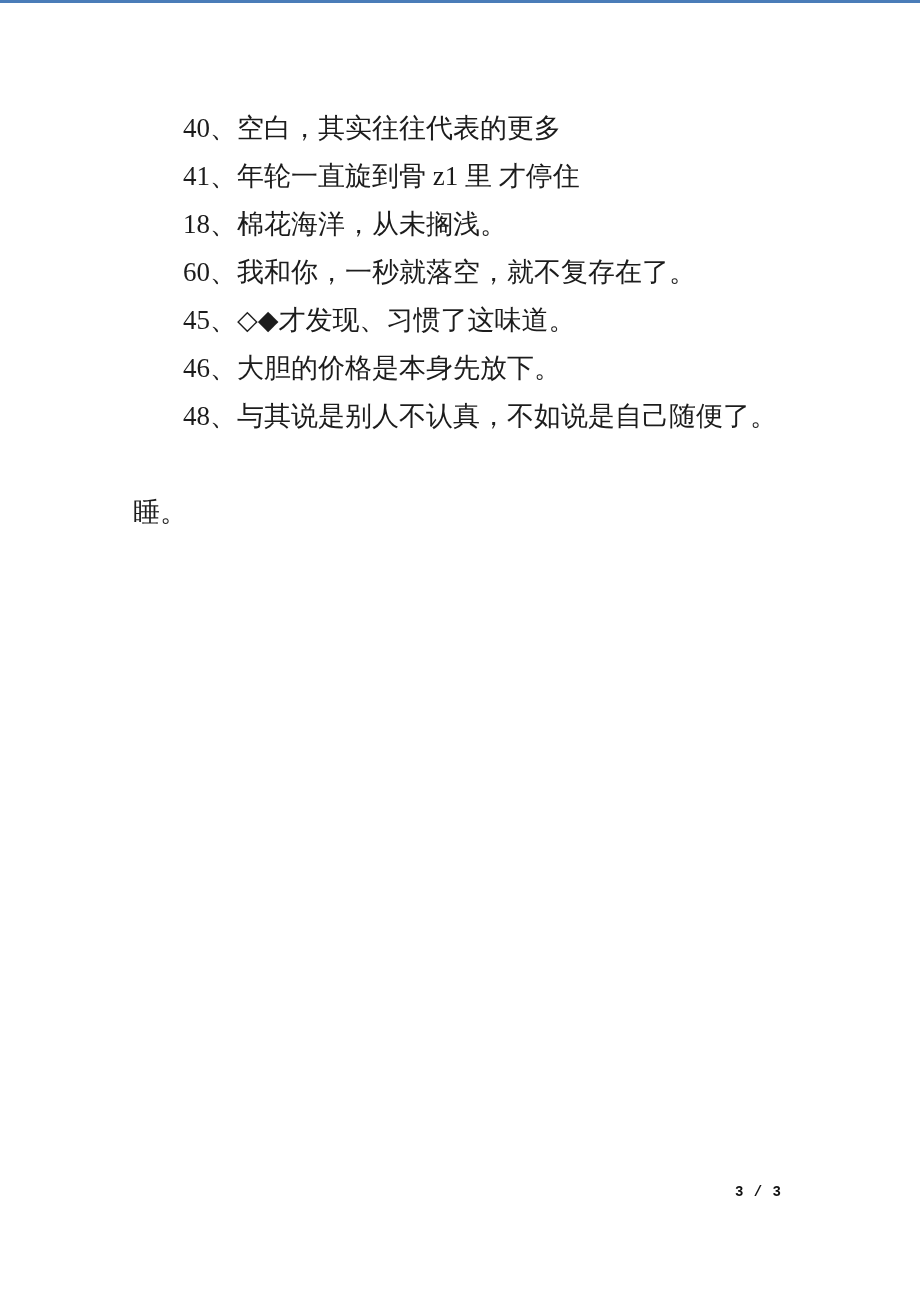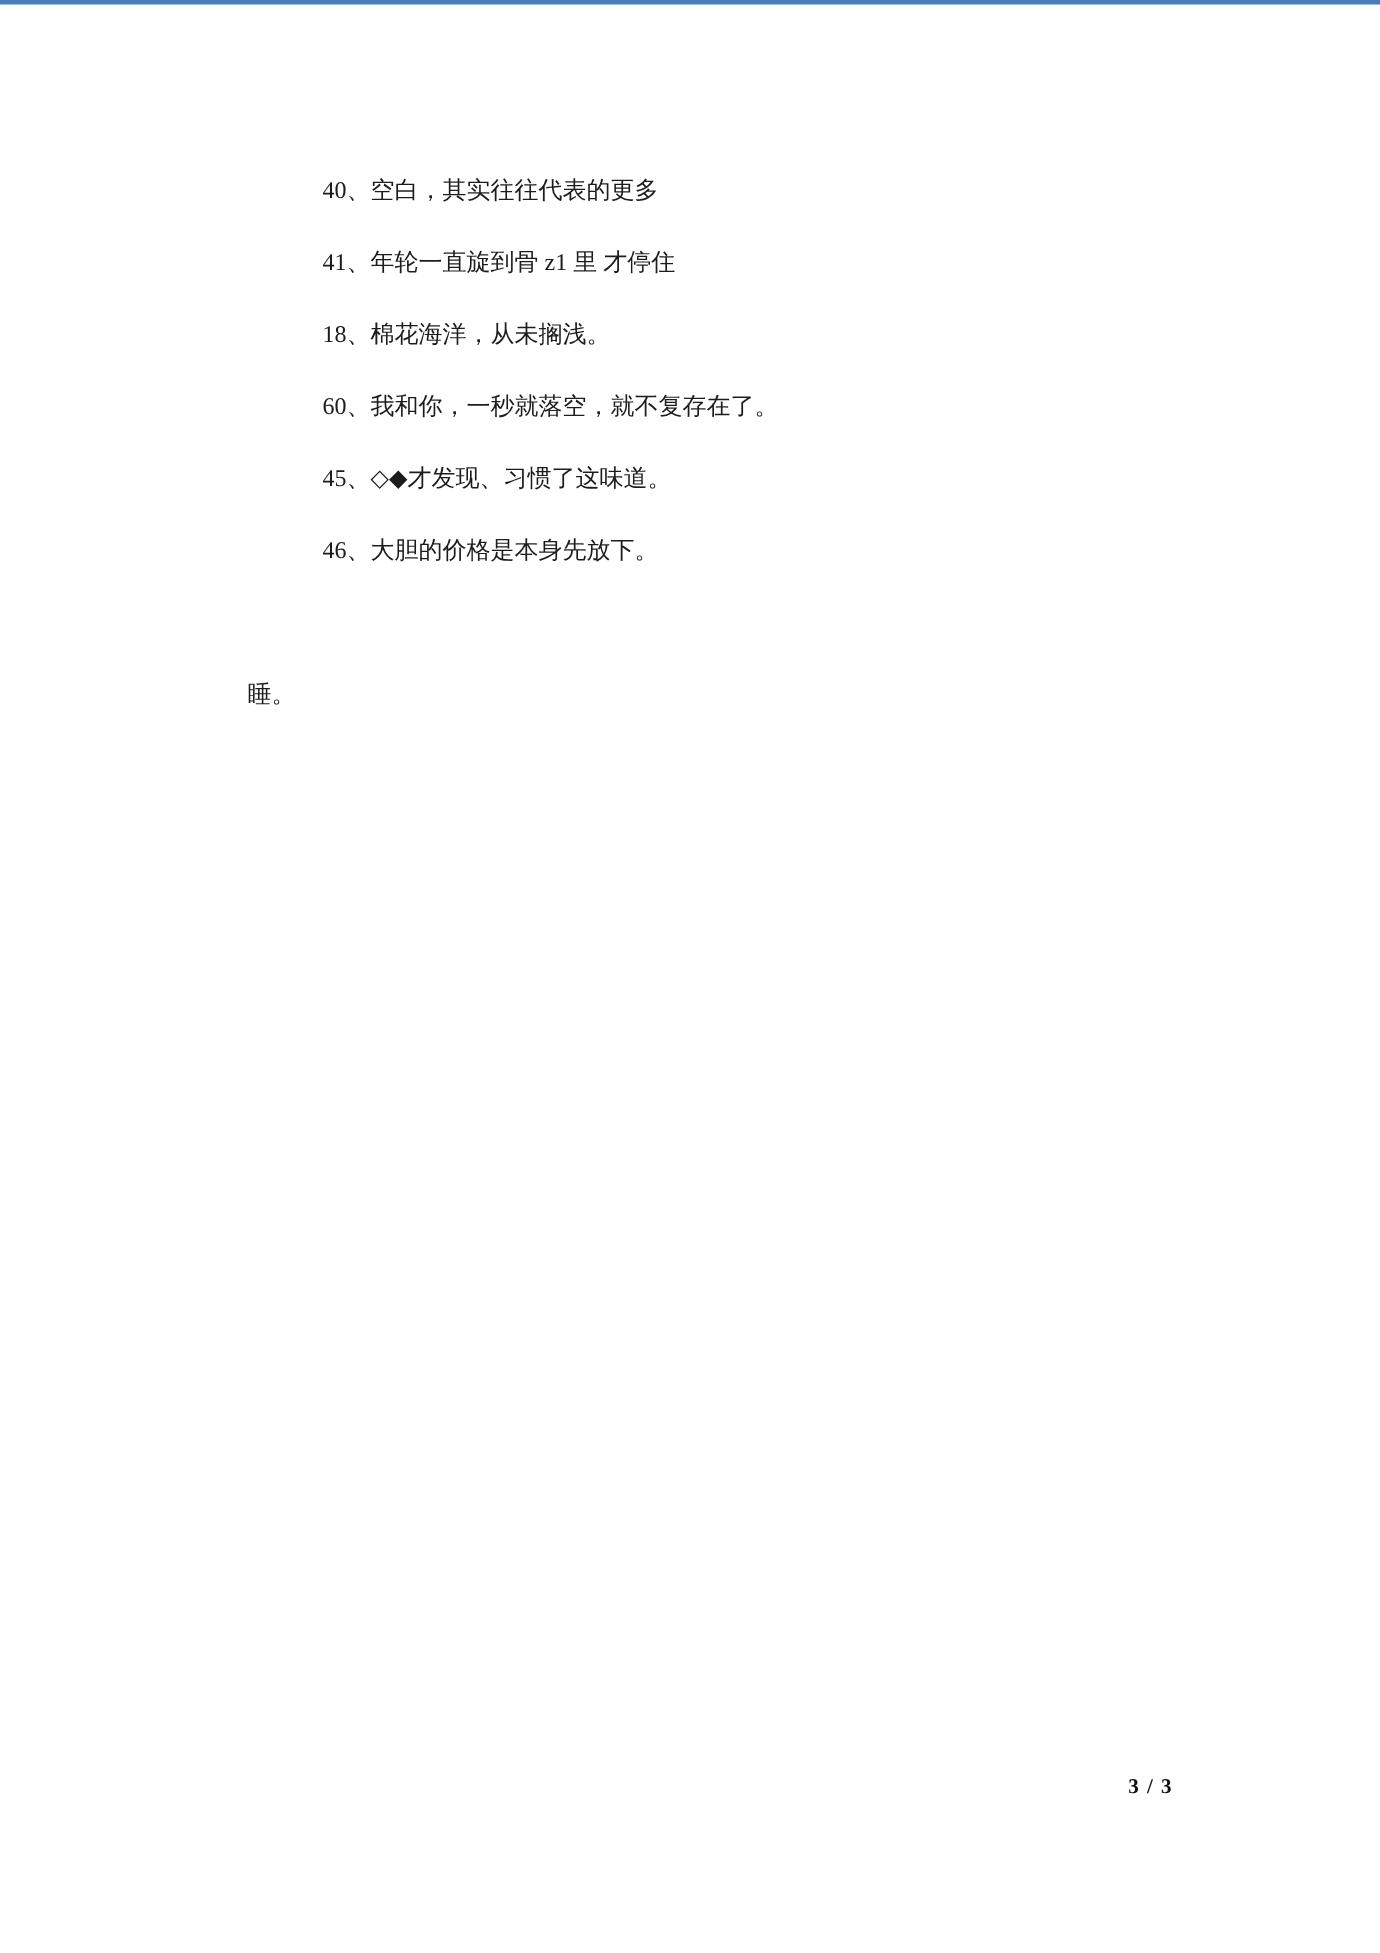--- a/index.html
+++ b/index.html
@@ -25,53 +25,53 @@
     left: 0;
     width: 100%;
     height: 3px;
   }
   .doc-body {
     position: absolute;
     top: 104px;
     left: 133px;
     width: 690px;
     color: #1c1c1c;
-    font-size: 16px;
+    font-size: 27px;
     line-height: 48px;
-    margin-left: 32px;
   }
   .para {
     margin: 0;
     padding: 0;
     text-indent: 50px;
   }
   .para .line {
     white-space: nowrap;
   }
   .footer {
     position: absolute;
     top: 1184px;
     right: 138px;
-    font-family: Liberation Serif, serif;
+    font-family: Liberation Mono, monospace;
     font-size: 14px;
     font-weight: bold;
     color: #111111;
     letter-spacing: 1px;
   }
 </style>
 </head>
 <body>
 
 <div class="page">
   <div class="top-accent" style="background-color: rgb(74, 124, 184);"></div>
 
   <div class="doc-body" id="quote-list">
       <p class="para"><span class="line">40、空白，其实往往代表的更多</span></p>
       <p class="para"><span class="line">41、年轮一直旋到骨 z1 里 才停住</span></p>
       <p class="para"><span class="line">18、棉花海洋，从未搁浅。</span></p>
       <p class="para"><span class="line">60、我和你，一秒就落空，就不复存在了。</span></p>
       <p class="para"><span class="line">45、◇◆才发现、习惯了这味道。</span></p>
       <p class="para"><span class="line">46、大胆的价格是本身先放下。</span></p>
+      <p class="para"><span class="line">48、与其说是别人不认真，不如说是自己随便了。</span></p>
       <p class="para"><br><span class="line">睡。</span></p>
     </div>
 
   <div class="footer">3 / 3</div>
 </div>
 
 </body></html>

